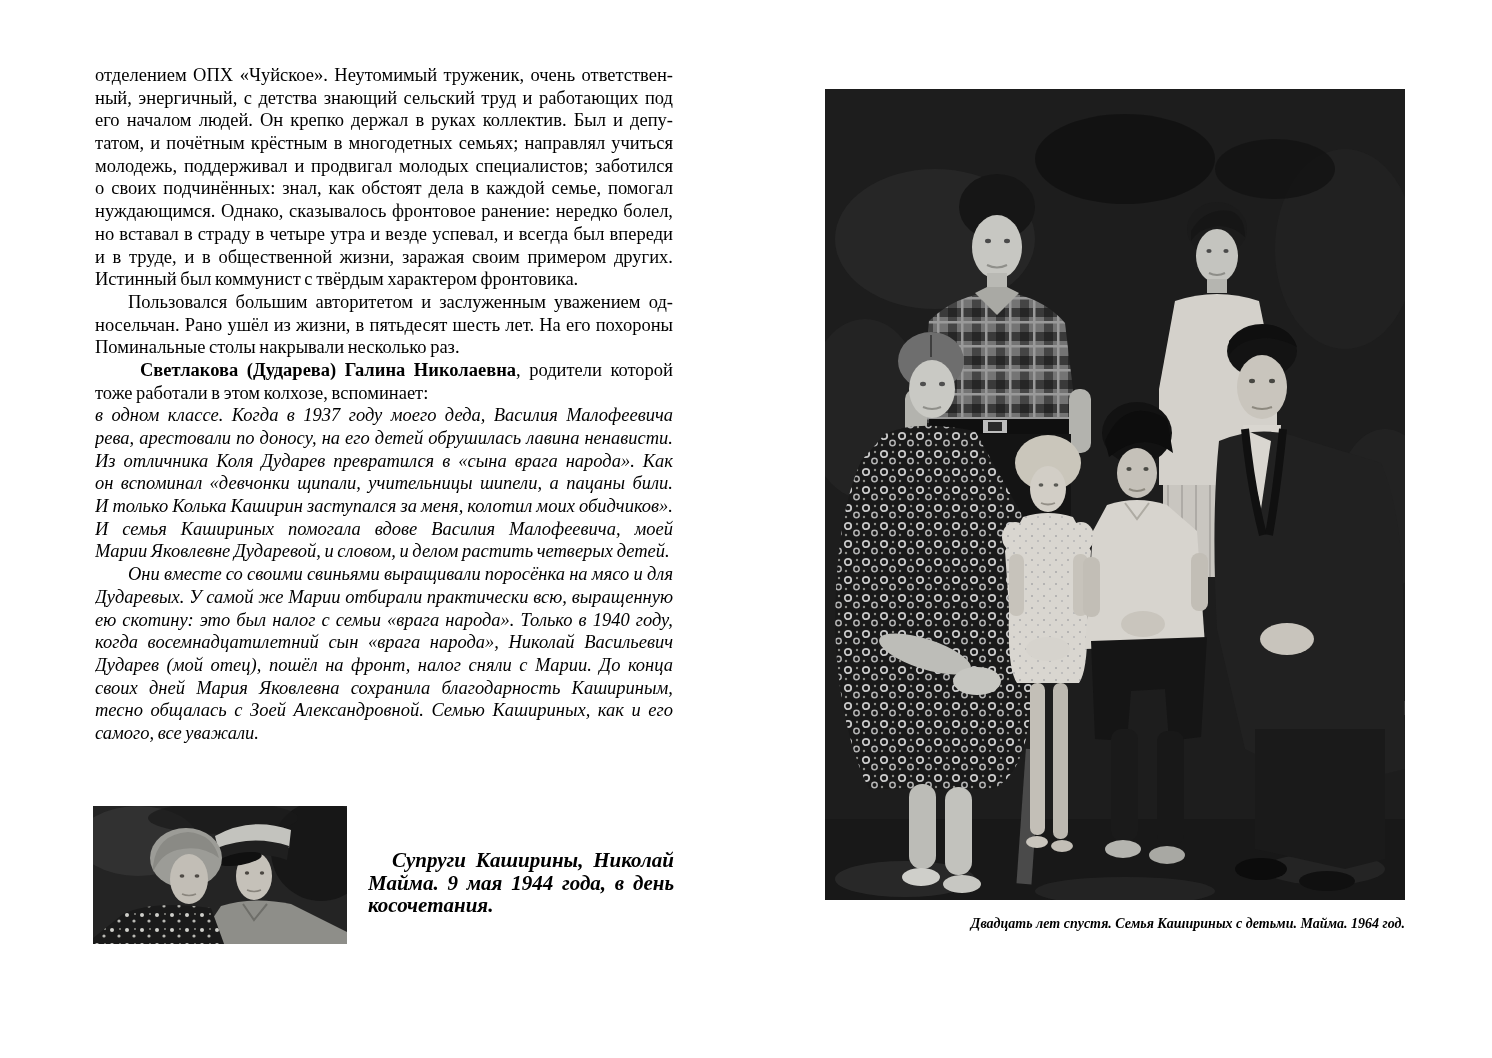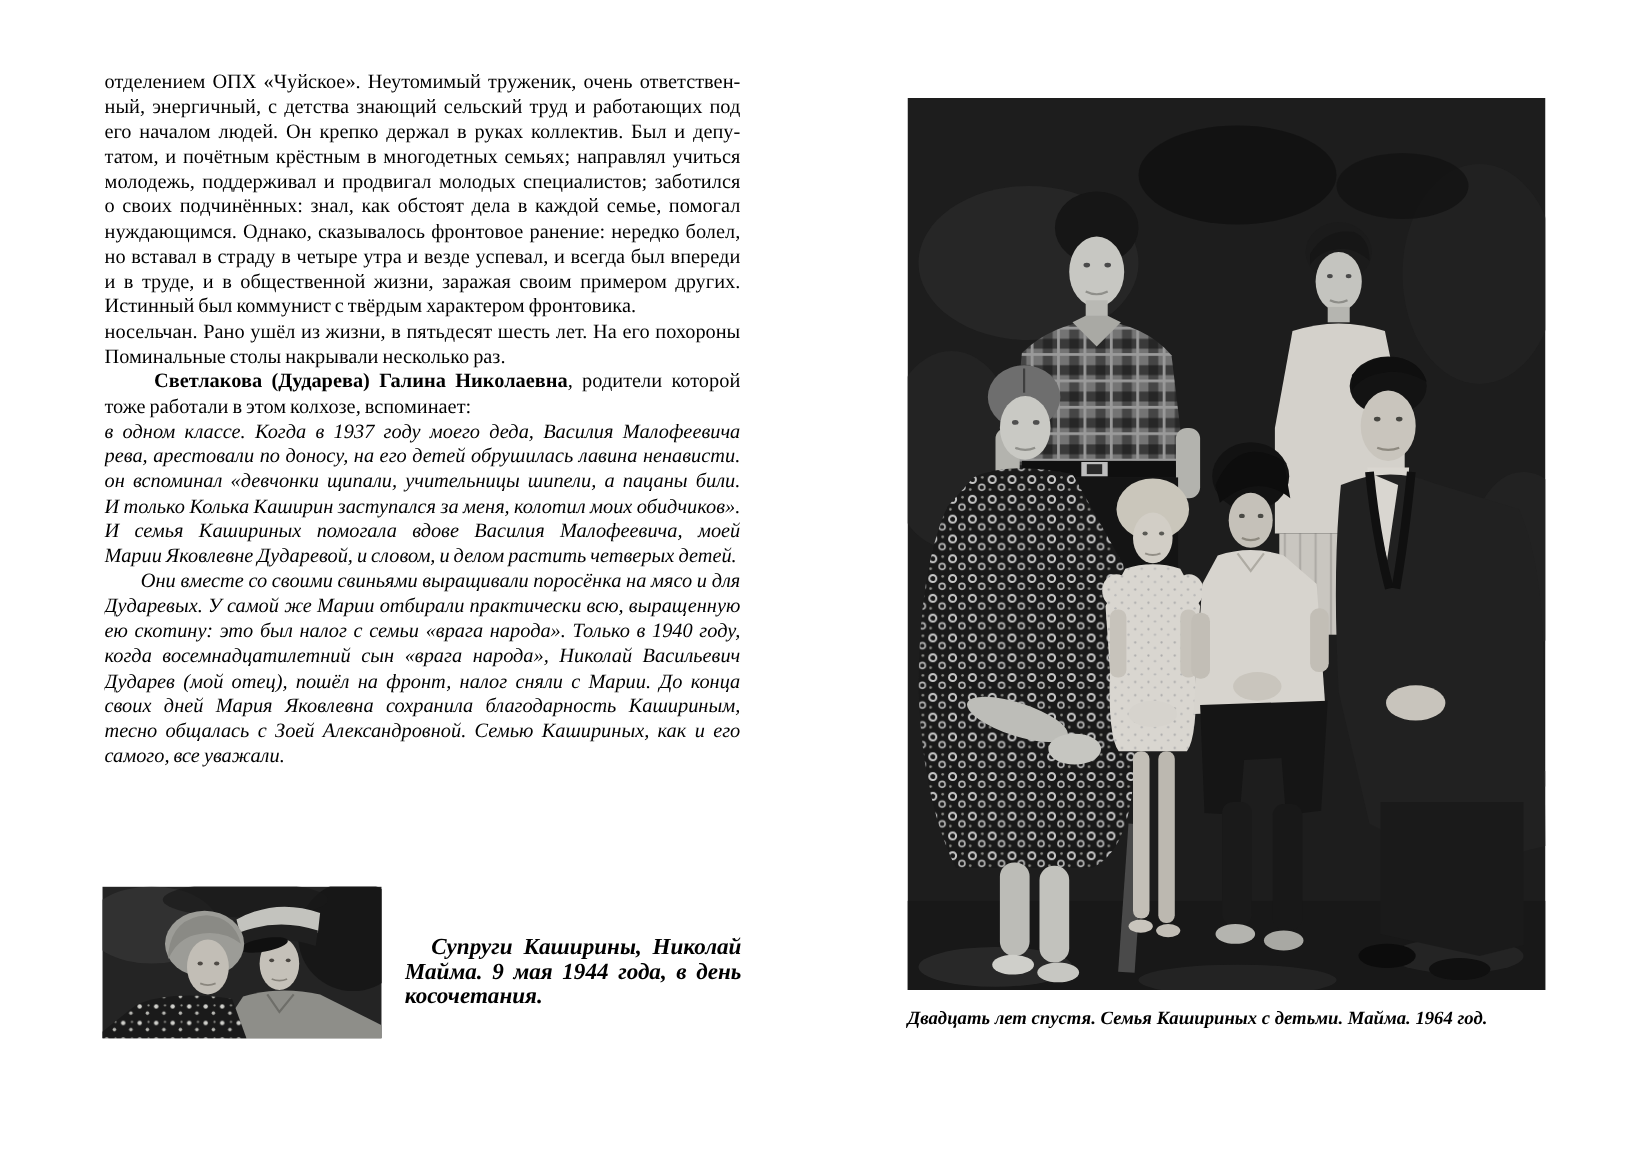--- a/index.html
+++ b/index.html
@@ -11,22 +11,22 @@
   .line{text-align:justify;text-align-last:justify;height:22.7px;overflow:hidden;}
   .plast{text-align-last:left;}
   .ind{text-indent:33px;}
   .para.it .line{font-style:italic;}
   .b{font-weight:bold;margin-left:12px;}
   .photo-small{position:absolute;left:93px;top:806px;width:254px;height:157px;display:block;}
   .caption-left{position:absolute;left:368px;top:849px;width:306px;
                 font-size:21px;line-height:22.7px;font-weight:bold;font-style:italic;}
   .caption-left .ind2{text-indent:24px;}
   .photo-large{position:absolute;left:825px;top:89px;width:580px;height:811px;display:block;}
-  .caption-right{position:absolute;left:825px;top:916px;width:580px;text-align:left;
-                 font-weight:bold;font-style:italic;font-size:17px;}
+  .caption-right{position:absolute;left:825px;top:916px;width:580px;text-align:right;
+                 font-weight:bold;font-style:italic;font-size:14px;}
   .pageno{position:absolute;font-size:16px;width:44px;text-align:center;}
   .pageno-left{left:330px;top:996px;}
   .pageno-right{left:1092px;top:996px;}
 </style>
 </head>
 <body>
 
 <div class="spread">
 
   <div class="page">
@@ -39,32 +39,34 @@
         <div class="line">татом, и почётным крёстным в многодетных семьях; направлял учиться</div>
         <div class="line">молодежь, поддерживал и продвигал молодых специалистов; заботился</div>
         <div class="line">о своих подчинённых: знал, как обстоят дела в каждой семье, помогал</div>
         <div class="line">нуждающимся. Однако, сказывалось фронтовое ранение: нередко болел,</div>
         <div class="line">но вставал в страду в четыре утра и везде успевал, и всегда был впереди</div>
         <div class="line">и в труде, и в общественной жизни, заражая своим примером других.</div>
         <div class="line plast">Истинный был коммунист с твёрдым характером фронтовика.</div>
       </div>
 
       <div class="para">
+        <div class="line ind">Пользовался большим авторитетом и заслуженным уважением од-</div>
         <div class="line">носельчан. Рано ушёл из жизни, в пятьдесят шесть лет. На его похороны</div>
         <div class="line plast">Поминальные столы накрывали несколько раз.</div>
       </div>
 
       <div class="para">
         <div class="line ind"><span class="b">Светлакова (Дударева) Галина Николаевна</span><span>, родители которой</span></div>
         <div class="line plast">тоже работали в этом колхозе, вспоминает:</div>
       </div>
 
       <div class="para it">
         <div class="line">в одном классе. Когда в 1937 году моего деда, Василия Малофеевича Дуда-</div>
         <div class="line">рева, арестовали по доносу, на его детей обрушилась лавина ненависти.</div>
+        <div class="line">Из отличника Коля Дударев превратился в «сына врага народа». Как</div>
         <div class="line">он вспоминал «девчонки щипали, учительницы шипели, а пацаны били.</div>
         <div class="line">И только Колька Каширин заступался за меня, колотил моих обидчиков».</div>
         <div class="line">И семья Кашириных помогала вдове Василия Малофеевича, моей бабушке,</div>
         <div class="line plast">Марии Яковлевне Дударевой, и словом, и делом растить четверых детей.</div>
       </div>
 
       <div class="para it">
         <div class="line ind">Они вместе со своими свиньями выращивали поросёнка на мясо и для</div>
         <div class="line">Дударевых. У самой же Марии отбирали практически всю, выращенную</div>
         <div class="line">ею скотину: это был налог с семьи «врага народа». Только в 1940 году,</div>

